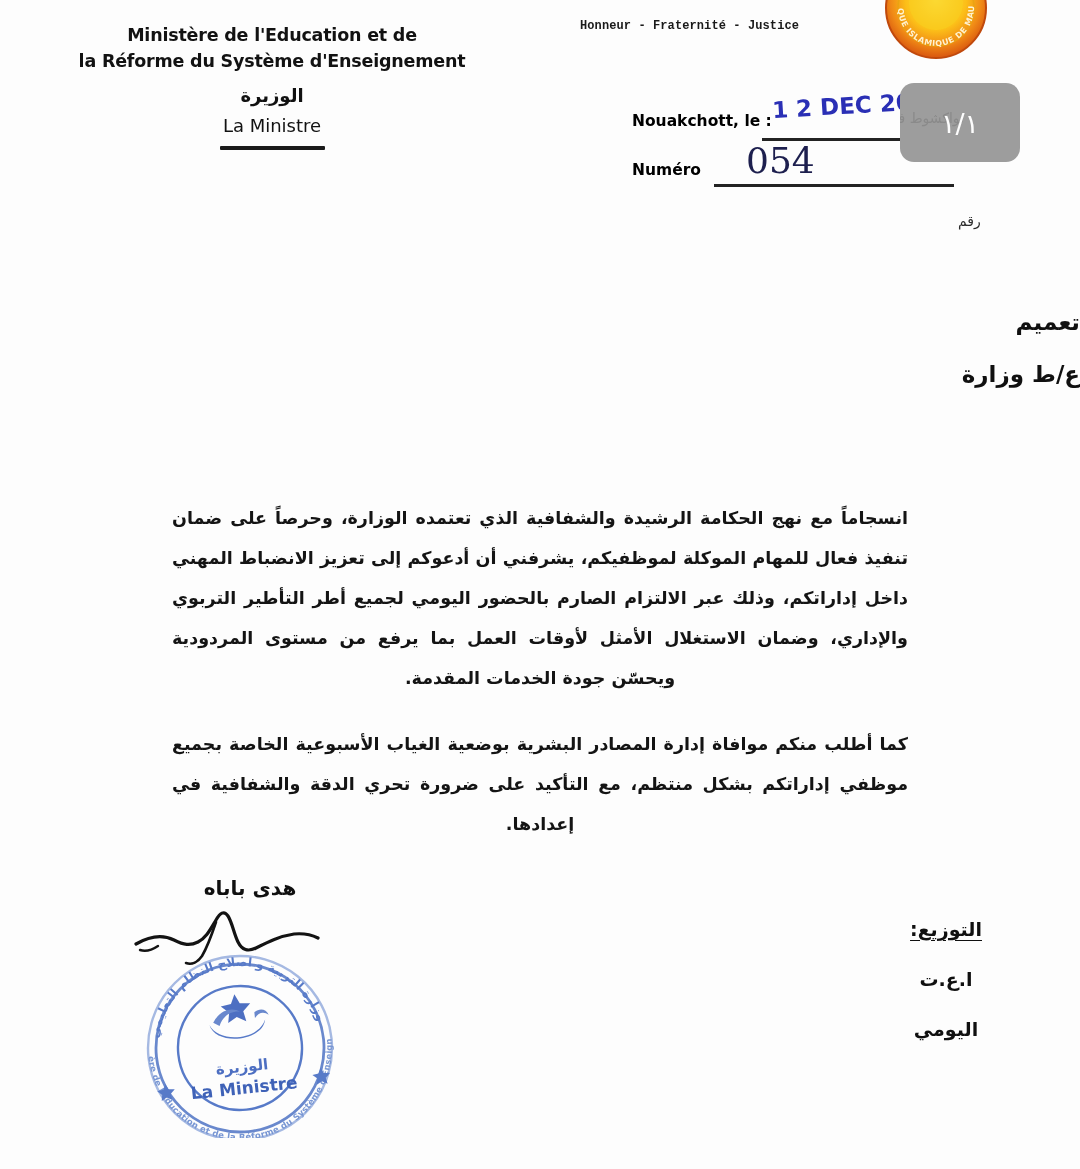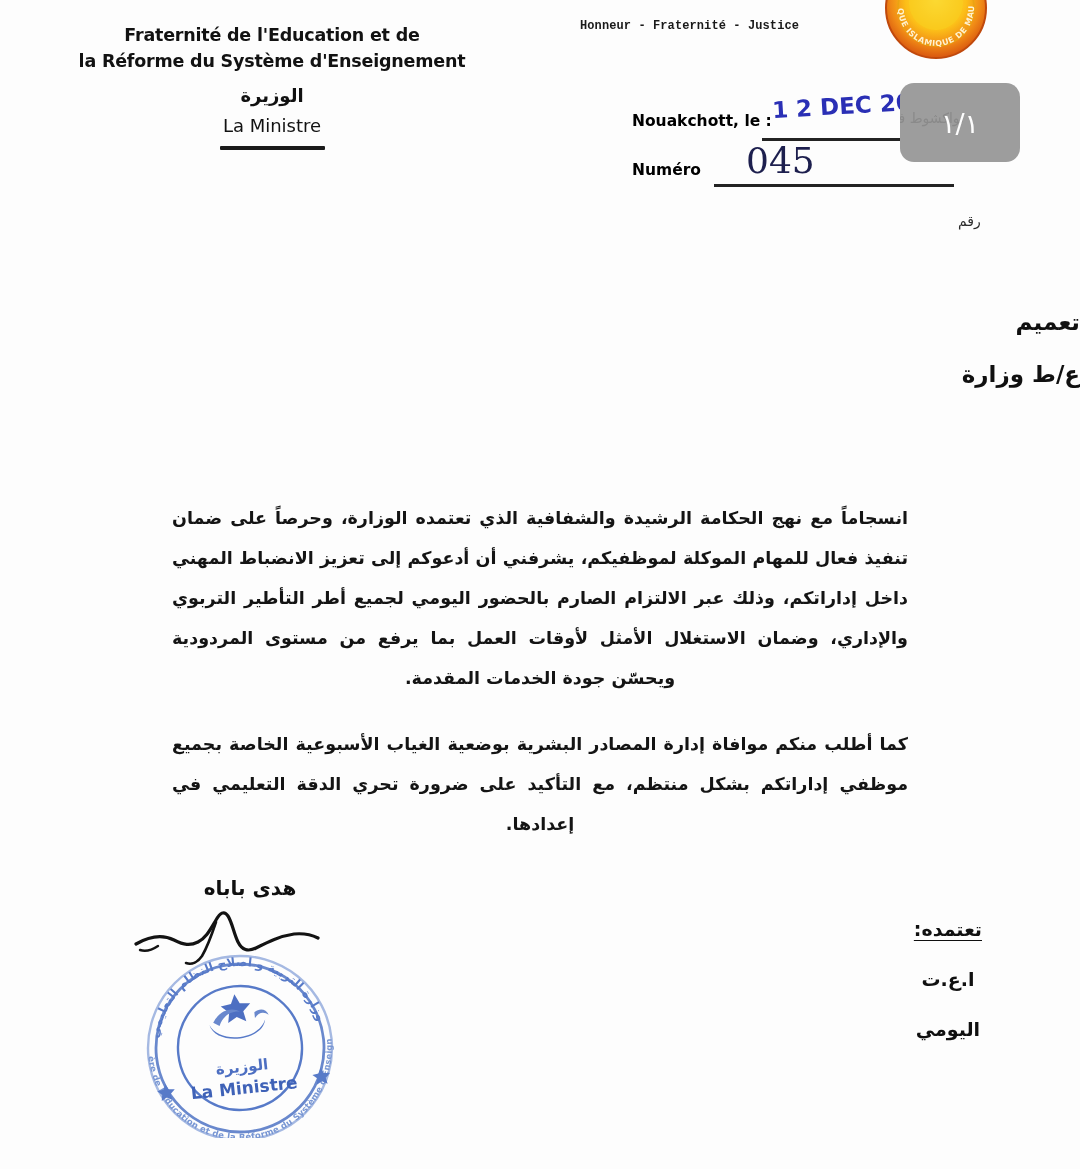--- a/index.html
+++ b/index.html
@@ -278,21 +278,21 @@
   .dist-item:last-child {
     margin-bottom: 0;
   }
 </style>
 </head>
 <body>
 
 <div id="page">
 
   <div class="ministry-block">
-    <div class="ministry-line">Fraternité de l'Education et de</div>
+    <div class="ministry-line">Ministère de l'Education et de</div>
     <div class="ministry-line">la Réforme du Système d'Enseignement</div>
     <div class="ministry-ar">الوزيرة</div>
     <div class="ministry-fr-title">La Ministre</div>
     <div class="title-underline"></div>
   </div>
 
   <div class="motto">Honneur - Fraternité - Justice</div>
 
   <div class="emblem-wrap">
     <svg class="emblem" viewBox="0 0 104 104">
@@ -318,36 +318,36 @@
   <div class="field-row" style="left:632px; top:112px;">
     <span class="field-label">Nouakchott, le :</span>
   </div>
   <div class="rule" style="left:762px; top:138px; width:238px;"></div>
   <div class="hand-ink" style="left:772px; top:92px; font-size:23px; transform:rotate(-3.5deg);">1 2 DEC 2025</div>
 
   <div class="field-row" style="left:632px; top:161px;">
     <span class="field-label">Numéro</span>
   </div>
   <div class="rule" style="left:714px; top:184px; width:240px;"></div>
-  <div class="hand-dark" style="left:746px; top:140px; font-size:36px;">045</div>
+  <div class="hand-dark" style="left:746px; top:140px; font-size:36px;">054</div>
   <div class="ar-small" style="left:958px; top:166px;">رقم</div>
 
   <div class="grey-badge">
     <span class="badge-ar-under">نواكشوط في</span>
     <span class="badge-page">١/١</span>
   </div>
 
   <div class="doc-title-block">
     <div class="doc-title">تعميم</div>
     <div class="doc-via">ع/ط وزارة</div>
   </div>
 
   <div class="body-wrap">
     <p class="body-para">انسجاماً مع نهج الحكامة الرشيدة والشفافية الذي تعتمده الوزارة، وحرصاً على ضمان تنفيذ فعال للمهام الموكلة لموظفيكم، يشرفني أن أدعوكم إلى تعزيز الانضباط المهني داخل إداراتكم، وذلك عبر الالتزام الصارم بالحضور اليومي لجميع أطر التأطير التربوي والإداري، وضمان الاستغلال الأمثل لأوقات العمل بما يرفع من مستوى المردودية ويحسّن جودة الخدمات المقدمة.</p>
-    <p class="body-para">كما أطلب منكم موافاة إدارة المصادر البشرية بوضعية الغياب الأسبوعية الخاصة بجميع موظفي إداراتكم بشكل منتظم، مع التأكيد على ضرورة تحري الدقة التعليمي في إعدادها.</p>
+    <p class="body-para">كما أطلب منكم موافاة إدارة المصادر البشرية بوضعية الغياب الأسبوعية الخاصة بجميع موظفي إداراتكم بشكل منتظم، مع التأكيد على ضرورة تحري الدقة والشفافية في إعدادها.</p>
   </div>
 
   <div class="sig-name">هدى باباه</div>
 
   <svg class="sig-mark" viewBox="0 0 230 70">
     <path d="M8,44 C22,36 34,34 46,40 C56,45 62,46 70,42
              C78,38 82,30 88,20 C92,13 96,10 100,16
              C104,22 106,34 110,42 C114,50 120,52 128,48
              C140,42 152,36 166,34 C176,33 184,35 190,38" fill="none" stroke="#131313" stroke-width="3.2" stroke-linecap="round" stroke-linejoin="round"></path>
     <path d="M88,22 C84,34 80,46 74,56 C70,62 64,65 58,63" fill="none" stroke="#131313" stroke-width="2.6" stroke-linecap="round"></path>
@@ -382,18 +382,18 @@
       <path d="M88,74 C96,94 136,94 144,74 C140,96 92,96 88,74 Z" fill="#4a6fc4"></path>
       <path d="M92,72 C100,60 112,58 120,64 C112,62 102,66 98,76 Z" fill="#5d7fc9"></path>
       <path d="M134,66 C140,62 146,64 148,70 C144,66 138,66 134,72 Z" fill="#5d7fc9"></path>
 
       <text x="116" y="124" text-anchor="middle" direction="rtl" font-family="DejaVu Sans, sans-serif" font-size="15" font-weight="bold" fill="#3f63bd">الوزيرة</text>
       <text x="116" y="146" text-anchor="middle" font-family="DejaVu Sans, sans-serif" font-size="17" font-weight="bold" fill="#2f55b2">La Ministre</text>
     </g>
   </svg>
 
   <div class="dist-wrap">
-    <div class="dist-title">تعتمده:</div>
+    <div class="dist-title">التوزيع:</div>
     <div class="dist-item">ا.ع.ت</div>
     <div class="dist-item">اليومي</div>
   </div>
 
 </div>
 
 </body></html>

